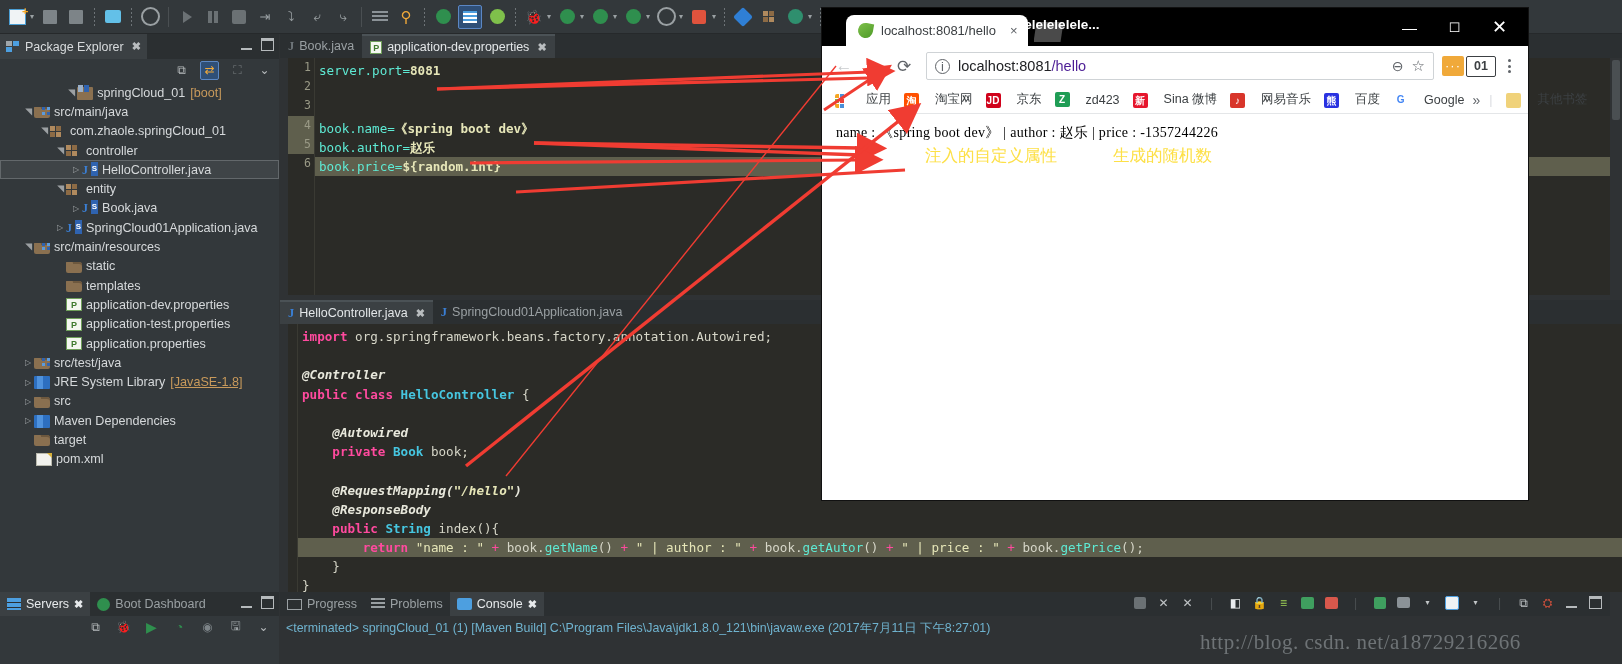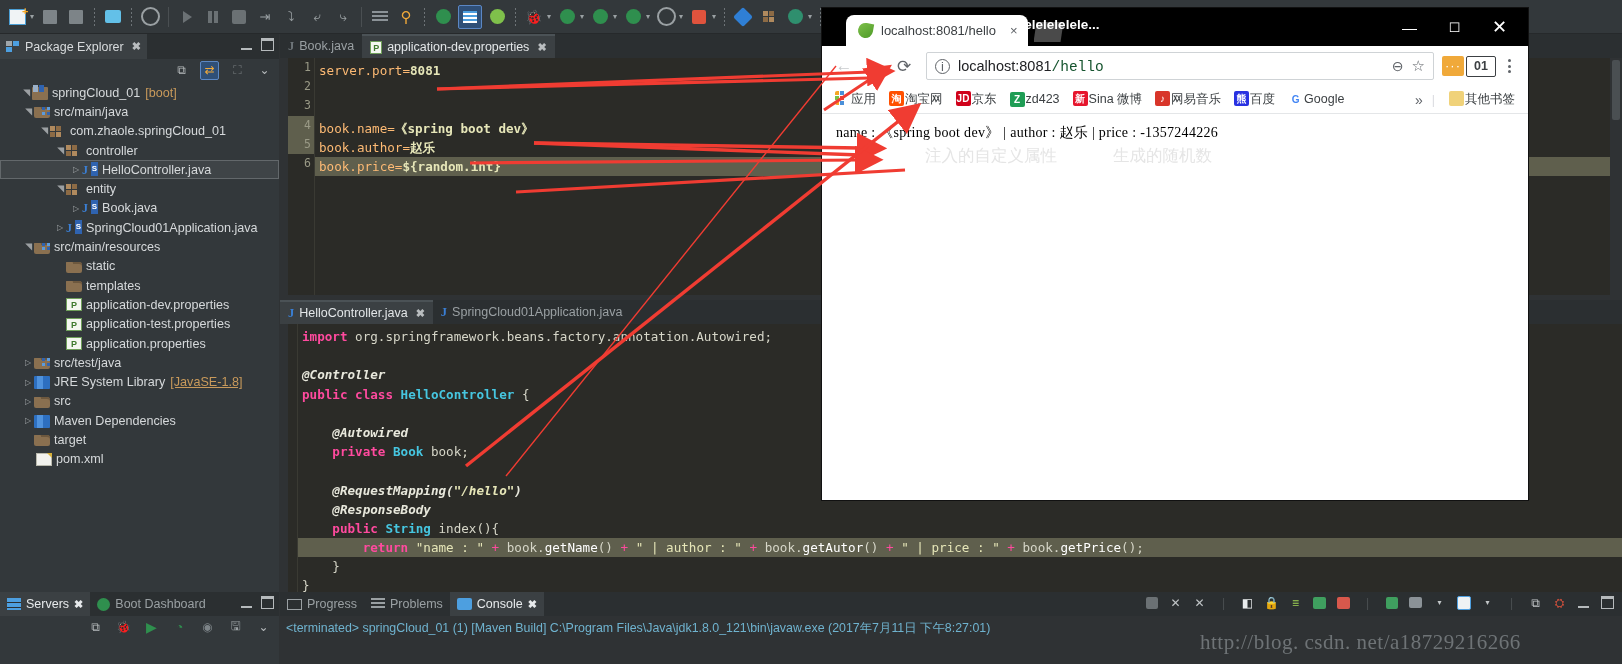--- a/index.html
+++ b/index.html
@@ -89,29 +89,29 @@
   .cline{height:19.2px;white-space:pre;padding-left:4px;position:relative;}
   .lnum{height:19.2px;line-height:19.2px;text-align:right;padding-right:3px;color:#9a9a86;font-size:11.5px;
         font-family:"DejaVu Sans Mono",monospace;}
   .hl{background:#5f5f4d;}
   .mk{background:#5f5f4d;}
   .kw{color:#ff4a9e;font-weight:bold;}
   .ann{color:#e8e8dc;font-style:italic;font-weight:bold;}
   .typ{color:#46c6e0;font-weight:bold;}
   .str{color:#e6e6b8;}
   .pval{color:#e6e6b8;font-weight:bold;}
-  .met{color:#ffffff;}
-  .plain{color:#fdba74;}
+  .met{color:#5eead4;}
+  .plain{color:#5eead4;}
   .op{color:#ff4a9e;}
   .vscroll{position:absolute;right:0;top:24px;width:12px;bottom:0;background:#2f3234;}
   .vscroll i{position:absolute;left:2px;top:2px;width:8px;height:60px;background:#4a4f52;border-radius:2px;display:block;}
 
   
   .botleft{position:absolute;left:0;bottom:0;width:279px;height:72px;background:#33383b;}
-  .botright{position:absolute;left:280px;right:0;bottom:0;height:72px;background:#2f3234;}
+  .botright{position:absolute;left:280px;right:12px;bottom:0;height:72px;background:#2f3234;}
   .bpane-tabs{height:24px;background:#2b2f31;display:flex;align-items:center;position:relative;}
   .btab{height:24px;display:flex;align-items:center;gap:5px;padding:0 7px;font-size:12.5px;color:#9aa0a3;}
   .btab.active{background:#3b4043;color:#e7eaec;}
   .console-line{font-size:12.4px;color:#6fb3cf;padding:4px 0 0 6px;white-space:nowrap;
                 font-family:"Liberation Sans",sans-serif;}
   .bot-icons{position:absolute;right:6px;top:2px;display:flex;align-items:center;gap:7px;}
   .bi{width:17px;height:17px;display:flex;align-items:center;justify-content:center;color:#c2c6c8;font-size:12px;}
   .bl-toolbar{height:22px;display:flex;align-items:center;justify-content:flex-end;gap:11px;padding-right:7px;}
 
   .watermark{position:absolute;left:1200px;top:630px;font-family:"Liberation Serif",serif;font-size:21px;
@@ -131,44 +131,44 @@
                font-weight:bold;pointer-events:none;padding-right:230px;}
   .ch-wbtns{position:absolute;right:6px;top:6px;display:flex;gap:0;}
   .ch-wbtn{width:45px;height:26px;display:flex;align-items:center;justify-content:center;color:#fff;font-size:15px;}
   .ch-toolbar{height:40px;background:#fff;display:flex;align-items:center;padding:0 8px;gap:2px;box-sizing:border-box;}
   .nav-ico{width:28px;height:28px;display:flex;align-items:center;justify-content:center;color:#5f6368;font-size:17px;}
   .nav-ico.dim{color:#c8cbcd;}
   .omnibox{flex:1;height:26px;border:1px solid #cfd3d6;border-radius:2px;display:flex;align-items:center;
            padding:0 8px;gap:8px;margin:0 6px;}
   .omni-url{flex:1;font-size:14.5px;color:#202124;white-space:nowrap;}
   .omni-url .host{color:#202124;}
-  .omni-url .path{color:#14532d;font-family:Liberation Mono, monospace;}
+  .omni-url .path{color:#4c1d95;}
   .ch-ext{width:22px;height:20px;background:#f0a93a;border-radius:2px;display:flex;align-items:center;
           justify-content:center;color:#fff;font-size:13px;letter-spacing:1px;line-height:8px;}
   .ch-ext2{min-width:24px;height:19px;background:#fff;border:1.6px solid #3c4043;border-radius:2px;color:#3c4043;
            font-size:12.5px;font-weight:bold;display:flex;align-items:center;justify-content:center;padding:0 2px;}
   .ch-menu{width:22px;display:flex;flex-direction:column;align-items:center;gap:2.5px;}
   .ch-menu i{width:3px;height:3px;border-radius:50%;background:#5f6368;display:block;}
   .ch-bookmarks{height:28px;background:#fff;border-bottom:1px solid #e4e6e8;display:flex;align-items:center;
                 padding:0 8px;gap:3px;font-size:12.5px;color:#3c4043;box-sizing:border-box;position:relative;}
-  .bm{display:flex;align-items:flex-start;gap:1px;padding:2px 5px;white-space:nowrap;}
+  .bm{display:flex;align-items:flex-end;gap:16px;padding:2px 5px;white-space:nowrap;}
   .bm-ico{width:15px;height:15px;border-radius:2px;display:flex;align-items:center;justify-content:center;
           color:#fff;font-size:10px;font-weight:bold;flex:0 0 15px;}
   .bm-grid{width:14px;height:14px;
       background:
         linear-gradient(#f5a623,#f5a623) 0 0/4px 4px no-repeat,
         linear-gradient(#4a90d9,#4a90d9) 5px 0/4px 4px no-repeat,
         linear-gradient(#7ac143,#7ac143) 0 5px/4px 4px no-repeat,
         linear-gradient(#e8453c,#e8453c) 5px 5px/4px 4px no-repeat,
         linear-gradient(#f5a623,#f5a623) 0 10px/4px 4px no-repeat,
         linear-gradient(#4a90d9,#4a90d9) 5px 10px/4px 4px no-repeat;}
   .bm-more{margin-left:auto;display:flex;align-items:center;gap:9px;}
   .ch-page{position:absolute;left:0;right:0;top:106px;bottom:0;background:#fff;padding:10px 14px;box-sizing:border-box;}
   .page-line{font-family:"Liberation Serif",serif;font-size:14px;color:#000;letter-spacing:.3px;white-space:nowrap;}
-  .cn-note{position:absolute;color:#e5e5e5;font-size:16.5px;font-family:"DejaVu Sans",sans-serif;white-space:nowrap;}
+  .cn-note{position:absolute;color:#fde047;font-size:16.5px;font-family:"DejaVu Sans",sans-serif;white-space:nowrap;}
 
   
   #arrows{position:absolute;left:0;top:0;width:1622px;height:664px;pointer-events:none;}
 </style>
 </head>
 <body>
 
 <div id="eclipse">
 
   <div class="toolbar">
@@ -291,21 +291,21 @@
         <span class="mini-max"></span>
       </div>
     </div>
     <div class="view-toolbar">
       <span class="vt-ico">⧉</span>
       <span class="vt-ico vt-sel" style="color:#f0a93a;">⇄</span>
       <span class="vt-ico" style="color:#767b7e;">⛶</span>
       <span class="vt-ico">⌄</span>
     </div>
     <div class="tree" id="tree">
-        <div class="trow" style="padding-left: 20px;">
+        <div class="trow" style="padding-left: 8px; justify-content: center;">
           <span class="arrow open"></span>
           <span class="ticon ic-proj"></span>
           <span class="tlabel">springCloud_01</span>
           <span class="tdim" style="margin-left: 5px;">[boot]</span>
         </div>
         <div class="trow" style="padding-left: 22px;">
           <span class="arrow open"></span>
           <span class="ticon ic-folder ic-pkgfolder"></span>
           <span class="tlabel">src/main/java</span>
         </div>

